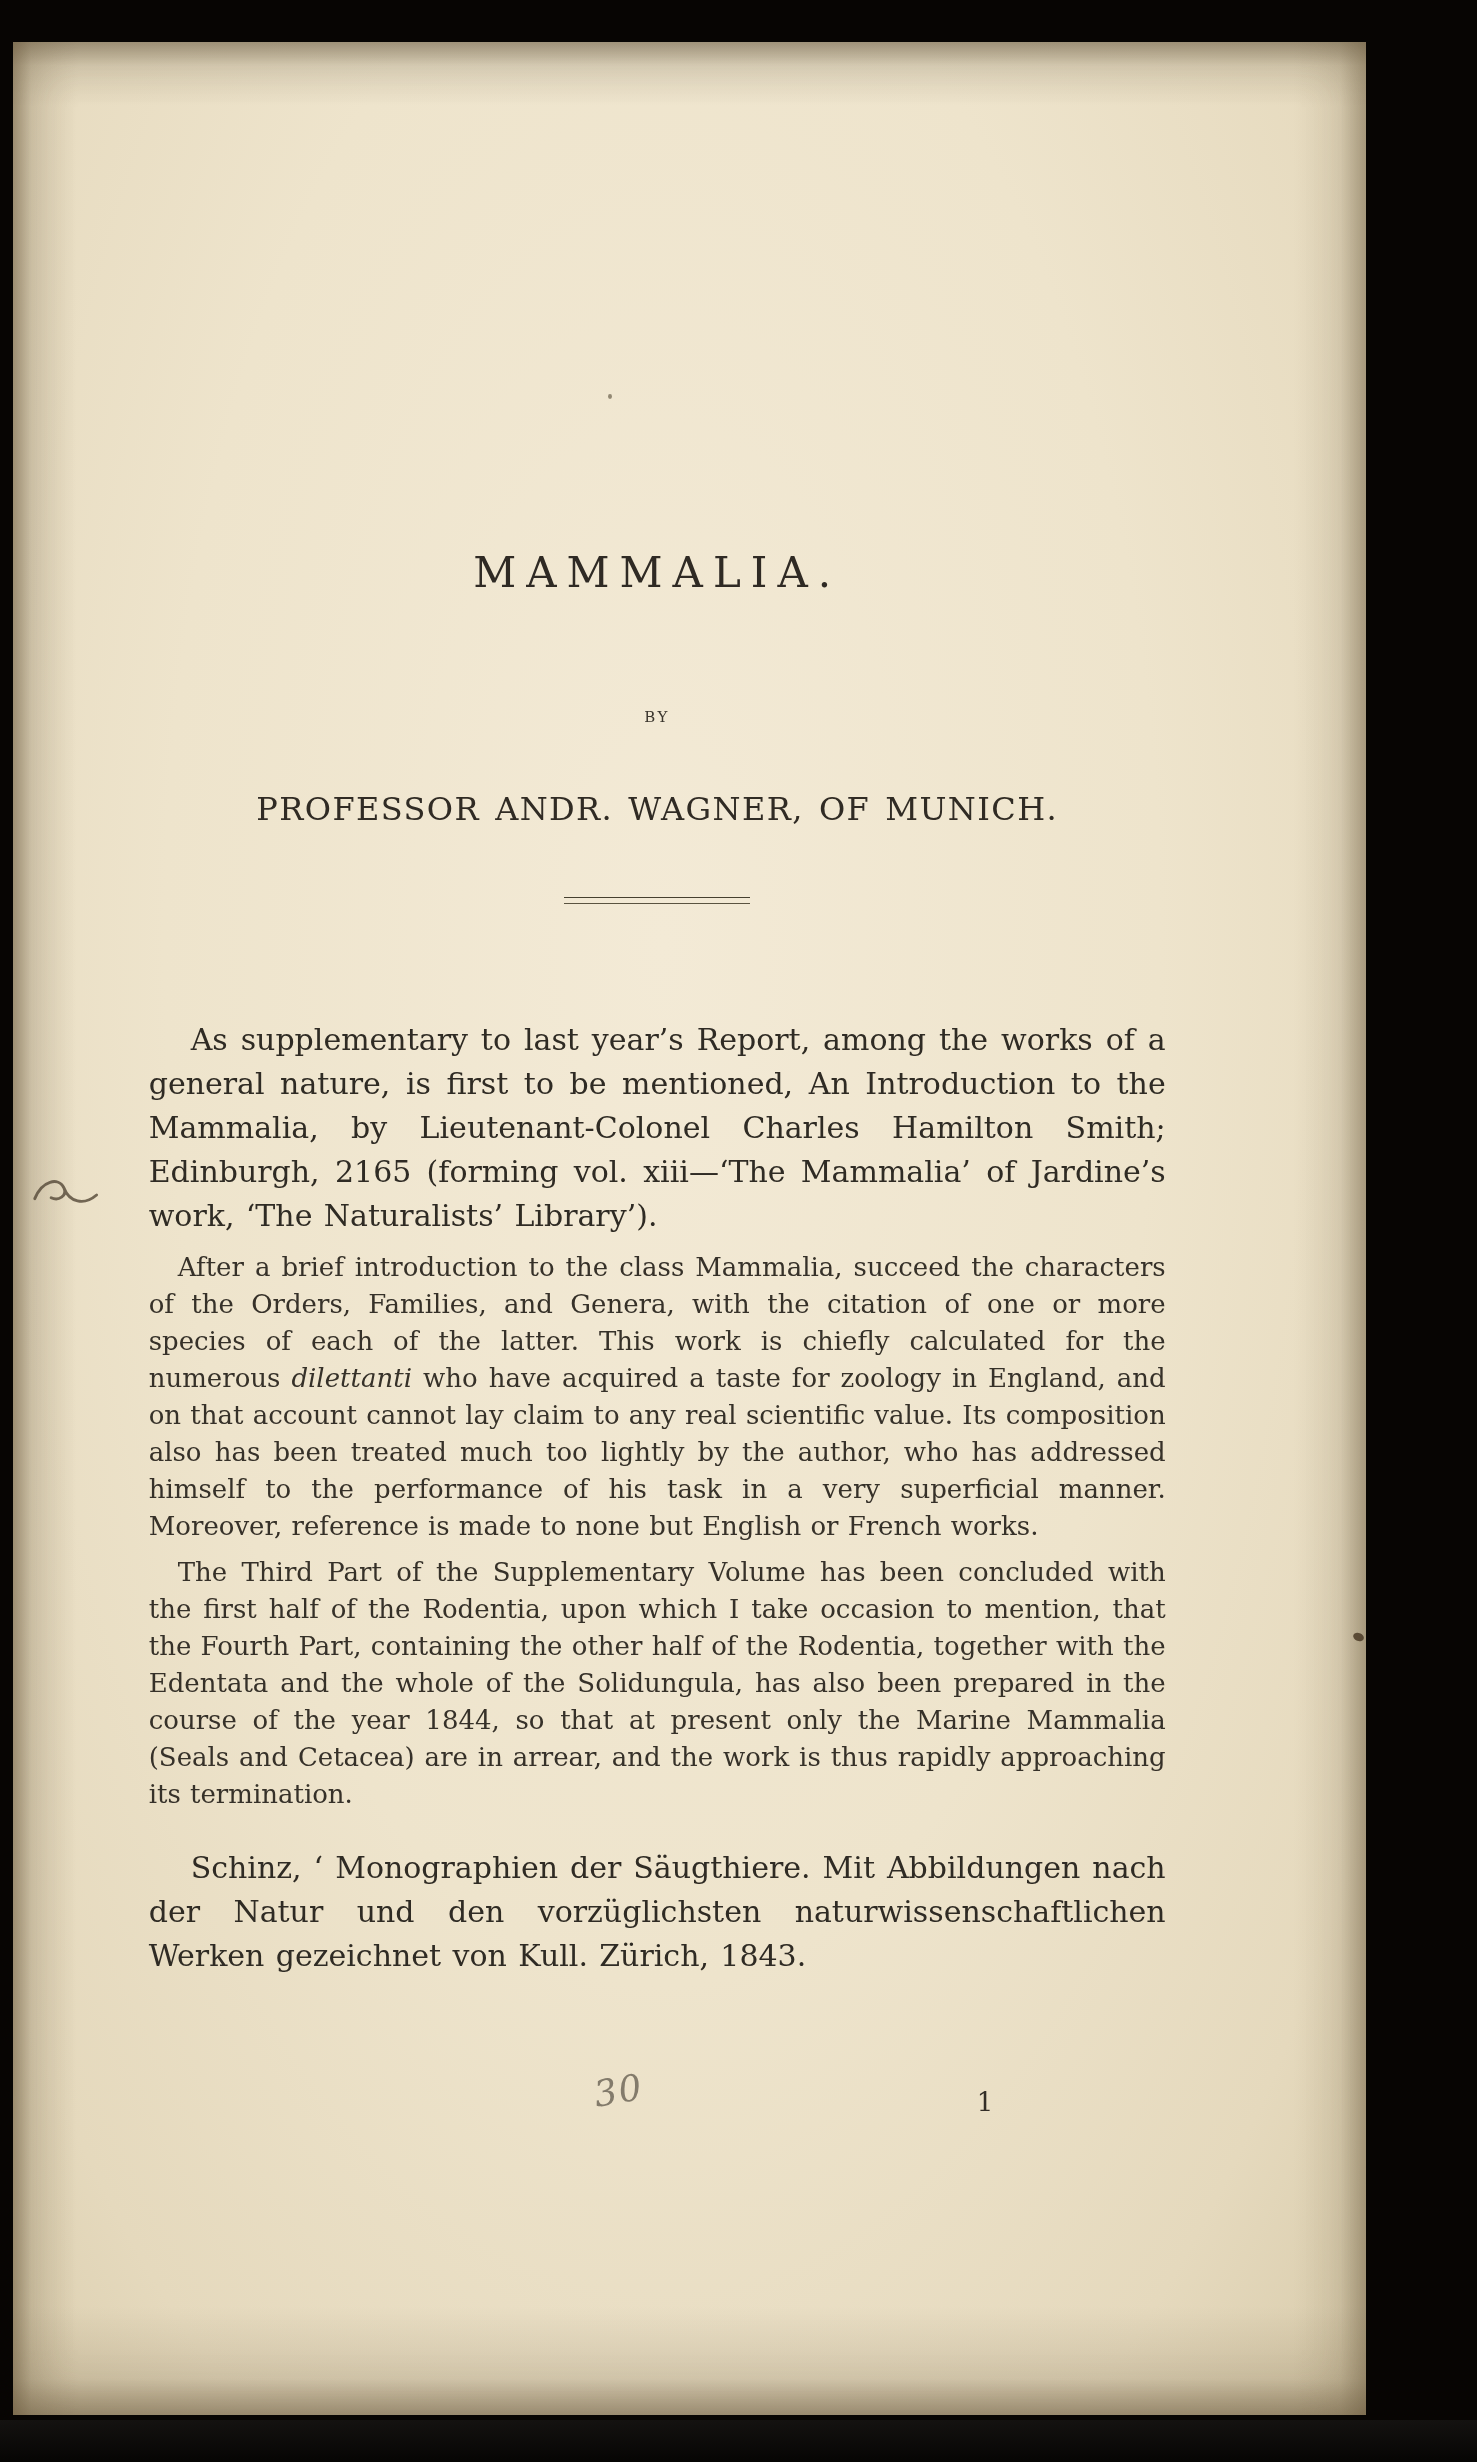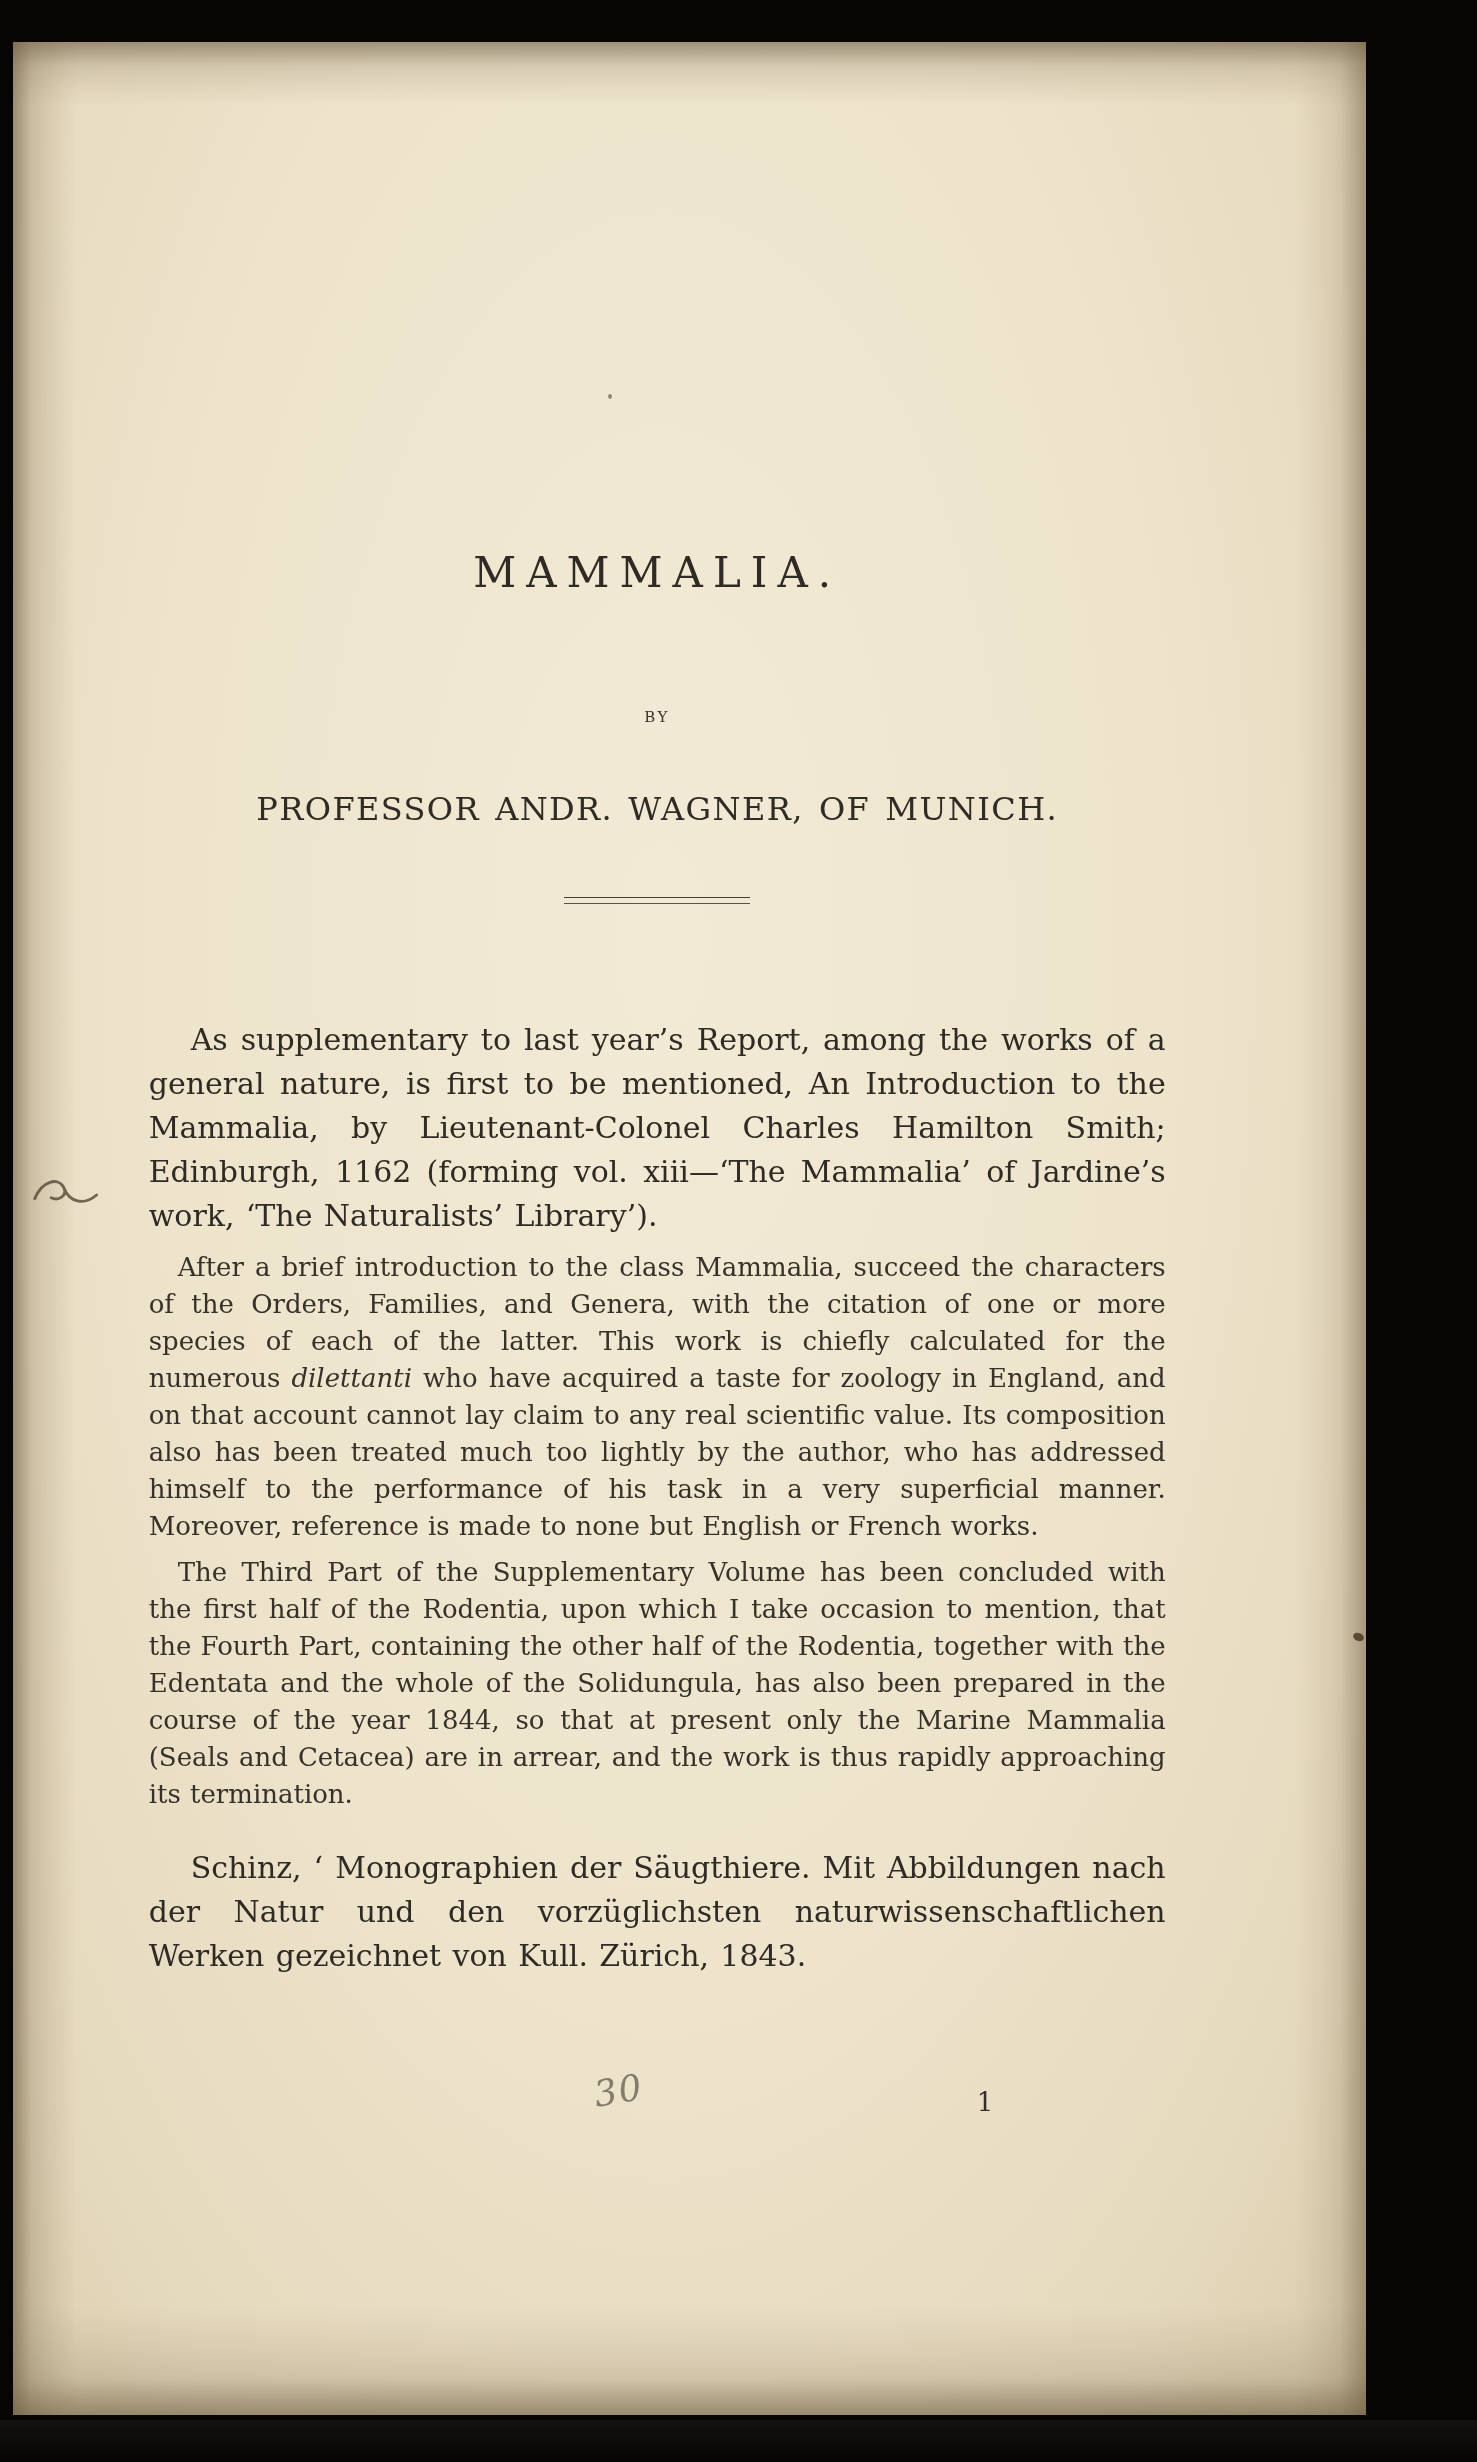--- a/index.html
+++ b/index.html
@@ -103,21 +103,21 @@
   <div class="bottom-strip"></div>
 
   <div class="page">
 
     <div class="content">
       <h1 class="title">MAMMALIA.</h1>
       <div class="byline">BY</div>
       <div class="author">PROFESSOR ANDR. WAGNER, OF MUNICH.</div>
       <div class="rule"></div>
 
-      <p class="para-large indent-lg mt-p1">As supplementary to last year’s Report, among the works of a general nature, is first to be mentioned, An Introduction to the Mammalia, by Lieutenant-Colonel Charles Hamilton Smith; Edinburgh, 1162 (forming vol. xiii—‘The Mammalia’ of Jardine’s work, ‘The Naturalists’ Library’).</p>
+      <p class="para-large indent-lg mt-p1">As supplementary to last year’s Report, among the works of a general nature, is first to be mentioned, An Introduction to the Mammalia, by Lieutenant-Colonel Charles Hamilton Smith; Edinburgh, 2165 (forming vol. xiii—‘The Mammalia’ of Jardine’s work, ‘The Naturalists’ Library’).</p>
 
       <p class="para-small indent-sm mt-p2"><span>After a brief introduction to the class Mammalia, succeed the characters of the Orders, Families, and Genera, with the citation of one or more species of each of the latter. This work is chiefly calculated for the numerous </span><i>dilettanti</i><span> who have acquired a taste for zoology in England, and on that account cannot lay claim to any real scientific value. Its composition also has been treated much too lightly by the author, who has addressed himself to the performance of his task in a very superficial manner. Moreover, reference is made to none but English or French works.</span></p>
 
 
       <p class="para-small indent-sm mt-p4">The Third Part of the Supplementary Volume has been concluded with the first half of the Rodentia, upon which I take occasion to mention, that the Fourth Part, containing the other half of the Rodentia, together with the Edentata and the whole of the Solidungula, has also been prepared in the course of the year 1844, so that at present only the Marine Mammalia (Seals and Cetacea) are in arrear, and the work is thus rapidly approaching its termination.</p>
 
       <p class="para-large indent-lg mt-p5">Schinz, ‘ Monographien der Säugthiere. Mit Abbildungen nach der Natur und den vorzüglichsten naturwissenschaftlichen Werken gezeichnet von Kull. Zürich, 1843.</p>
     </div>
 
     <div class="handwritten-number">30</div>

